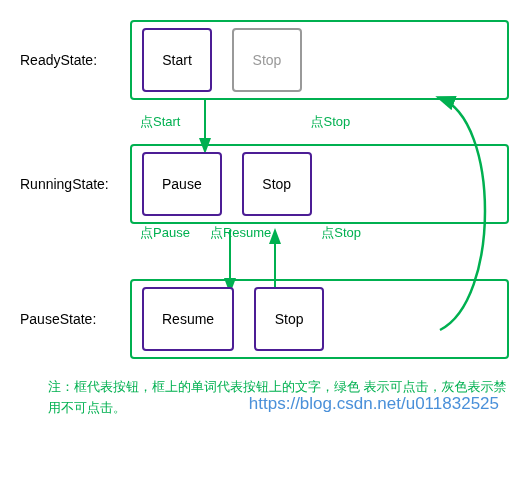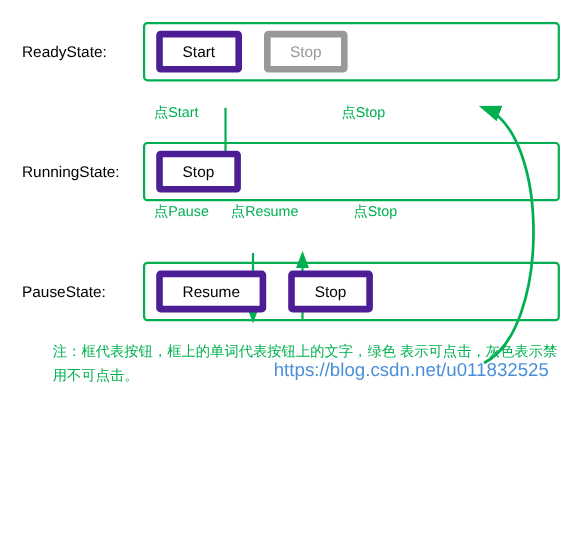--- a/index.html
+++ b/index.html
@@ -37,23 +37,23 @@
       border: 2px solid #00b050;
       border-radius: 4px;
       display: flex;
       align-items: center;
       padding: 6px 10px;
       gap: 20px;
       flex: 1;
     }
 
     .btn {
-      border: 6px solid #4c1d95;
+      border: 2px solid #4c1d95;
       border-radius: 4px;
-      padding: 5px 18px;
+      padding: 22px 18px;
       font-size: 14px;
       color: #000;
       background: #fff;
       min-width: 70px;
       text-align: center;
     }
 
     .btn-disabled {
       border-color: #999;
       color: #999;
@@ -125,30 +125,31 @@
   </svg>
 
   <div class="state-row" style="margin-bottom:0;">
     <div class="state-label">ReadyState:</div>
     <div class="state-box">
       <div class="btn">Start</div>
       <div class="btn btn-disabled">Stop</div>
     </div>
   </div>
 
-  <div class="arrow-area" style="height:55px;">
+  <div class="arrow-area" style="height:44px;">
     <div style="display:flex;align-items:center;height:100%;padding-left:10px;gap:80px;">
       <span class="arrow-label">点Start</span>
       <span class="arrow-label" style="margin-left:50px;">点Stop</span>
     </div>
   </div>
 
   <div class="state-row" style="margin-bottom:0;">
     <div class="state-label">RunningState:</div>
     <div class="state-box">
+      <div class="btn">Pause</div>
       <div class="btn">Stop</div>
     </div>
   </div>
 
   <div class="arrow-area" style="height:55px;">
     <div style="display:flex;height:100%;padding-left:10px;gap:10px;">
       <span class="arrow-label">点Pause</span>
       <span class="arrow-label" style="margin-left:10px;">点Resume</span>
       <span class="arrow-label" style="margin-left:40px;">点Stop</span>
     </div>

